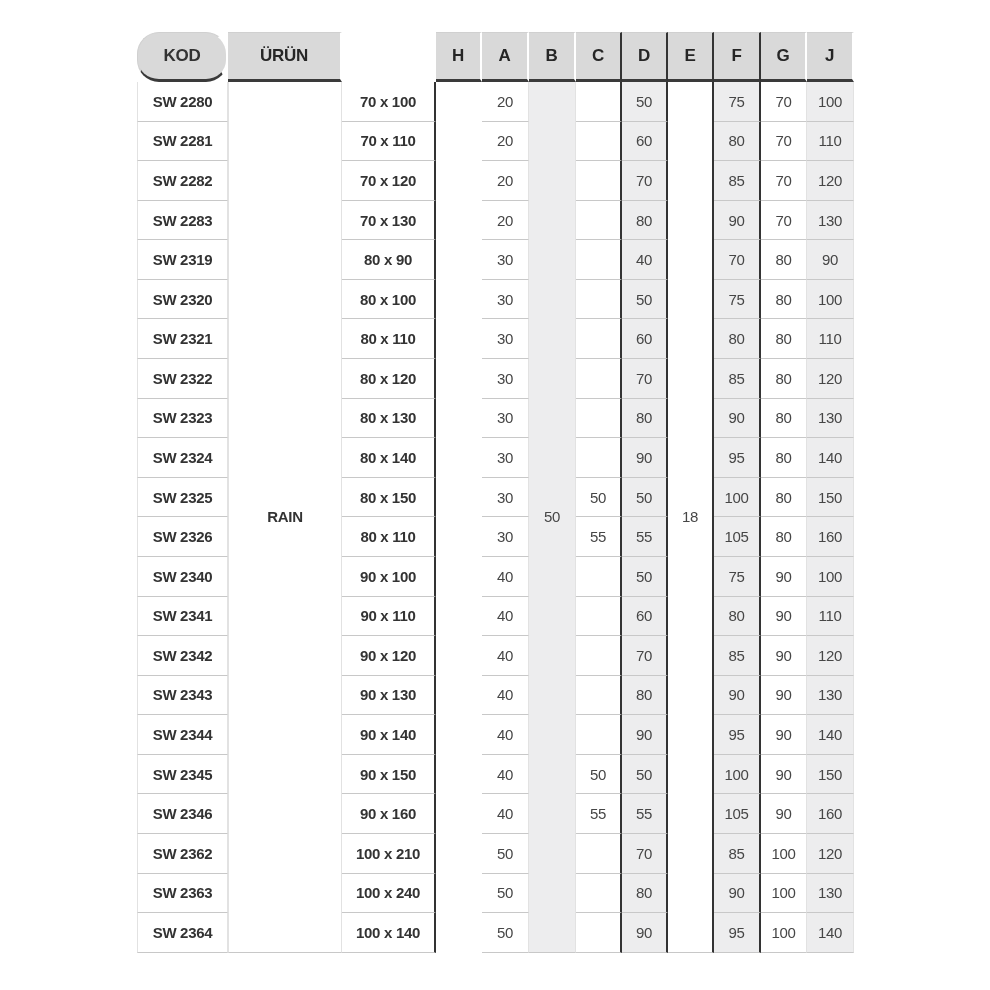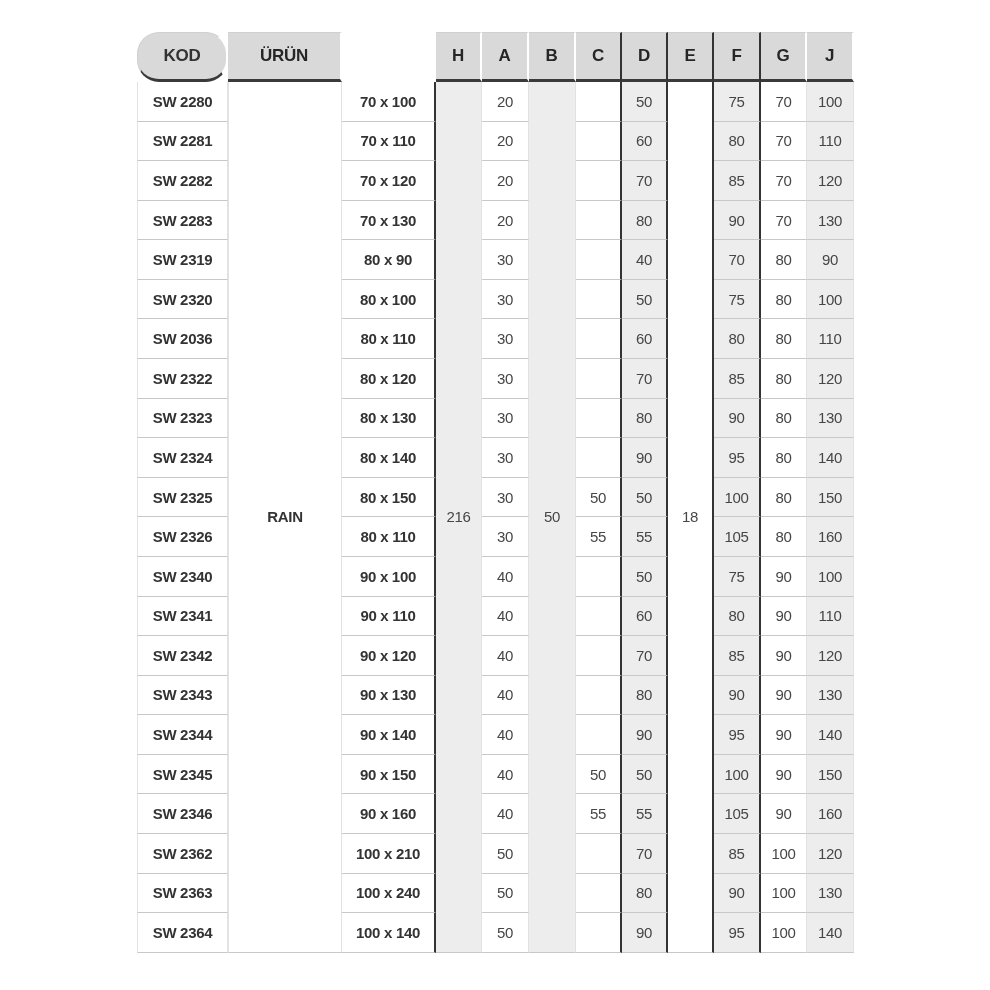--- a/index.html
+++ b/index.html
@@ -53,21 +53,20 @@
       <div class="cell hd " style="grid-area: 1 / 4;">H</div>
       <div class="cell hd " style="grid-area: 1 / 5;">A</div>
       <div class="cell hd " style="grid-area: 1 / 6;">B</div>
       <div class="cell hd dark-r" style="grid-area: 1 / 7;">C</div>
       <div class="cell hd dark-r" style="grid-area: 1 / 8;">D</div>
       <div class="cell hd dark-r" style="grid-area: 1 / 9;">E</div>
       <div class="cell hd dark-r" style="grid-area: 1 / 10;">F</div>
       <div class="cell hd " style="grid-area: 1 / 11;">G</div>
       <div class="cell hd " style="grid-area: 1 / 12;">J</div>
       <div class="cell merged kod" style="grid-area: 2 / 2 / span 22;">RAIN</div>
-      <div class="cell merged shade" style="grid-area: 2 / 4 / span 22;">216</div>
       <div class="cell merged shade" style="grid-area: 2 / 6 / span 22;">50</div>
       <div class="cell merged dark-r" style="grid-area: 2 / 9 / span 22;">18</div>
       <div class="cell kod" style="grid-area: 2 / 1;">SW 2280</div>
       <div class="cell olcu dark-r" style="grid-area: 2 / 3; text-align: right;">70 x 100</div>
       <div class="cell " style="grid-area: 2 / 5;">20</div>
       <div class="cell dark-r" style="grid-area: 2 / 7;"></div>
       <div class="cell shade dark-r" style="grid-area: 2 / 8;">50</div>
       <div class="cell shade dark-r" style="grid-area: 2 / 10;">75</div>
       <div class="cell " style="grid-area: 2 / 11;">70</div>
       <div class="cell shade" style="grid-area: 2 / 12;">100</div>
@@ -104,21 +103,21 @@
       <div class="cell " style="grid-area: 6 / 11;">80</div>
       <div class="cell shade" style="grid-area: 6 / 12;">90</div>
       <div class="cell kod" style="grid-area: 7 / 1;">SW 2320</div>
       <div class="cell olcu dark-r" style="grid-area: 7 / 3;">80 x 100</div>
       <div class="cell " style="grid-area: 7 / 5;">30</div>
       <div class="cell dark-r" style="grid-area: 7 / 7;"></div>
       <div class="cell shade dark-r" style="grid-area: 7 / 8;">50</div>
       <div class="cell shade dark-r" style="grid-area: 7 / 10;">75</div>
       <div class="cell " style="grid-area: 7 / 11;">80</div>
       <div class="cell shade" style="grid-area: 7 / 12;">100</div>
-      <div class="cell kod" style="grid-area: 8 / 1;">SW 2036</div>
+      <div class="cell kod" style="grid-area: 8 / 1;">SW 2321</div>
       <div class="cell olcu dark-r" style="grid-area: 8 / 3;">80 x 110</div>
       <div class="cell " style="grid-area: 8 / 5;">30</div>
       <div class="cell dark-r" style="grid-area: 8 / 7;"></div>
       <div class="cell shade dark-r" style="grid-area: 8 / 8;">60</div>
       <div class="cell shade dark-r" style="grid-area: 8 / 10;">80</div>
       <div class="cell " style="grid-area: 8 / 11;">80</div>
       <div class="cell shade" style="grid-area: 8 / 12;">110</div>
       <div class="cell kod" style="grid-area: 9 / 1;">SW 2322</div>
       <div class="cell olcu dark-r" style="grid-area: 9 / 3;">80 x 120</div>
       <div class="cell " style="grid-area: 9 / 5;">30</div>

